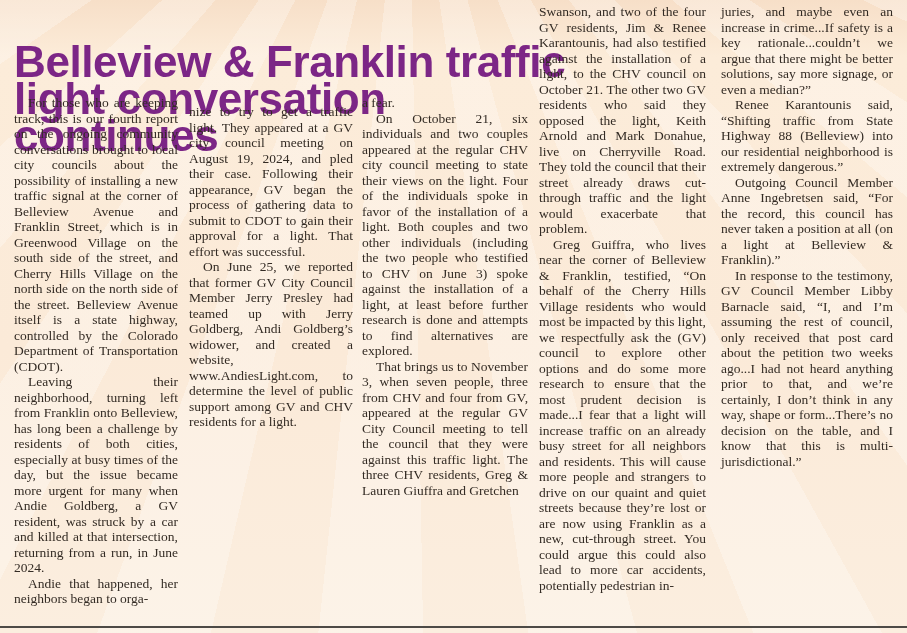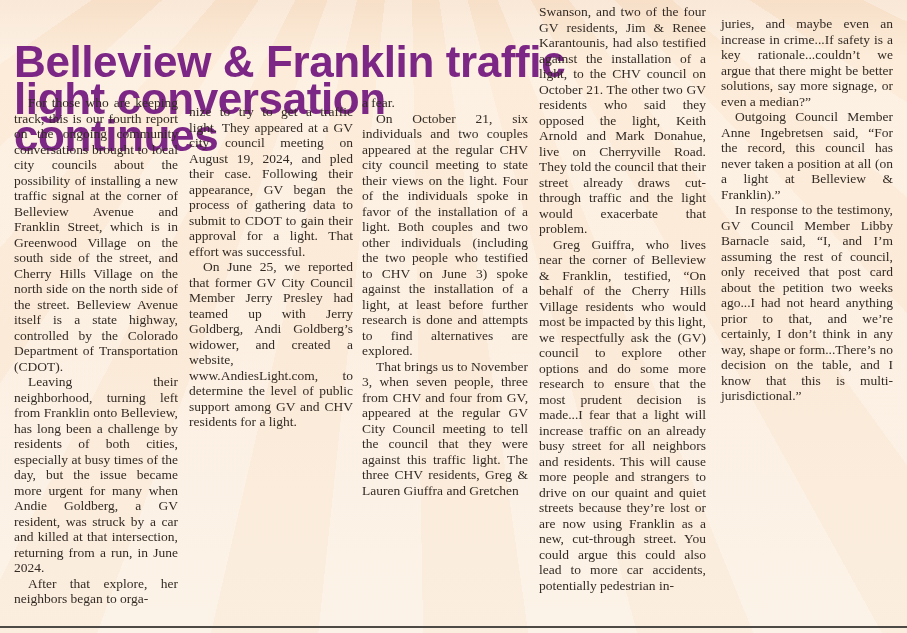--- a/index.html
+++ b/index.html
@@ -20,48 +20,49 @@
     position:absolute;
     font-size:13.5px;line-height:15.5px;color:#332b24;
     text-align:justify;
   }
   .col p{margin:0;}
   .col p.indent{text-indent:14px;}
   #col1{left:14px;top:95px;width:164px;}
   #col2{left:189px;top:104px;width:164px;}
   #col3{left:362px;top:95px;width:166px;}
   #col4{left:539px;top:4px;width:167px;}
-  #col5{left:721px;top:16px;width:172px;}
+  #col5{left:721px;top:4px;width:172px;}
   .bottom-rule{
     position:absolute;left:0;top:626px;width:907px;height:2px;
     background:#4d4a46;
   }
 </style>
 </head>
 <body>
 
 <h1 class="headline">Belleview &amp; Franklin traffic light conversation continues</h1>
 
 <div class="col" id="col1">
     <p class="indent">For those who are keeping track, this is our fourth report on the ongoing community conversations brought to local city councils about the possibility of installing a new traffic signal at the corner of Belleview Avenue and Franklin Street, which is in Greenwood Village on the south side of the street, and Cherry Hills Village on the north side on the north side of the street. Belleview Avenue itself is a state highway, controlled by the Colorado Department of Transportation (CDOT).</p>
     <p class="indent">Leaving their neighborhood, turning left from Franklin onto Belleview, has long been a challenge by residents of both cities, especially at busy times of the day, but the issue became more urgent for many when Andie Goldberg, a GV resident, was struck by a car and killed at that intersection, returning from a run, in June 2024.</p>
-    <p class="indent">After that explore, her neighbors began to orga-</p>
+    <p class="indent">Andie that happened, her neighbors began to orga-</p>
   </div>
 <div class="col" id="col2">
     <p>nize to try to get a traffic light. They appeared at a GV city council meeting on August 19, 2024, and pled their case. Following their appearance, GV began the process of gathering data to submit to CDOT to gain their approval for a light. That effort was successful.</p>
     <p class="indent">On June 25, we reported that former GV City Council Member Jerry Presley had teamed up with Jerry Goldberg, Andi Goldberg’s widower, and created a website, www.AndiesLight.com, to determine the level of public support among GV and CHV residents for a light.</p>
   </div>
 <div class="col" id="col3">
     <p>a fear.</p>
     <p class="indent">On October 21, six individuals and two couples appeared at the regular CHV city council meeting to state their views on the light. Four of the individuals spoke in favor of the installation of a light. Both couples and two other individuals (including the two people who testified to CHV on June 3) spoke against the installation of a light, at least before further research is done and attempts to find alternatives are explored.</p>
     <p class="indent">That brings us to November 3, when seven people, three from CHV and four from GV, appeared at the regular GV City Council meeting to tell the council that they were against this traffic light. The three CHV residents, Greg &amp; Lauren Giuffra and Gretchen</p>
   </div>
 <div class="col" id="col4">
     <p>Swanson, and two of the four GV residents, Jim &amp; Renee Karantounis, had also testified against the installation of a light, to the CHV council on October 21. The other two GV residents who said they opposed the light, Keith Arnold and Mark Donahue, live on Cherryville Road. They told the council that their street already draws cut-through traffic and the light would exacerbate that problem.</p>
     <p class="indent">Greg Guiffra, who lives near the corner of Belleview &amp; Franklin, testified, “On behalf of the Cherry Hills Village residents who would most be impacted by this light, we respectfully ask the (GV) council to explore other options and do some more research to ensure that the most prudent decision is made...I fear that a light will increase traffic on an already busy street for all neighbors and residents. This will cause more people and strangers to drive on our quaint and quiet streets because they’re lost or are now using Franklin as a new, cut-through street. You could argue this could also lead to more car accidents, potentially pedestrian in-</p>
   </div>
 <div class="col" id="col5">
     <p>juries, and maybe even an increase in crime...If safety is a key rationale...couldn’t we argue that there might be better solutions, say more signage, or even a median?”</p>
+    <p class="indent">Renee Karantounis said, “Shifting traffic from State Highway 88 (Belleview) into our residential neighborhood is extremely dangerous.”</p>
     <p class="indent">Outgoing Council Member Anne Ingebretsen said, “For the record, this council has never taken a position at all (on a light at Belleview &amp; Franklin).”</p>
     <p class="indent">In response to the testimony, GV Council Member Libby Barnacle said, “I, and I’m assuming the rest of council, only received that post card about the petition two weeks ago...I had not heard anything prior to that, and we’re certainly, I don’t think in any way, shape or form...There’s no decision on the table, and I know that this is multi-jurisdictional.”</p>
   </div>
 
 <div class="bottom-rule"></div>
 
 </body></html>

